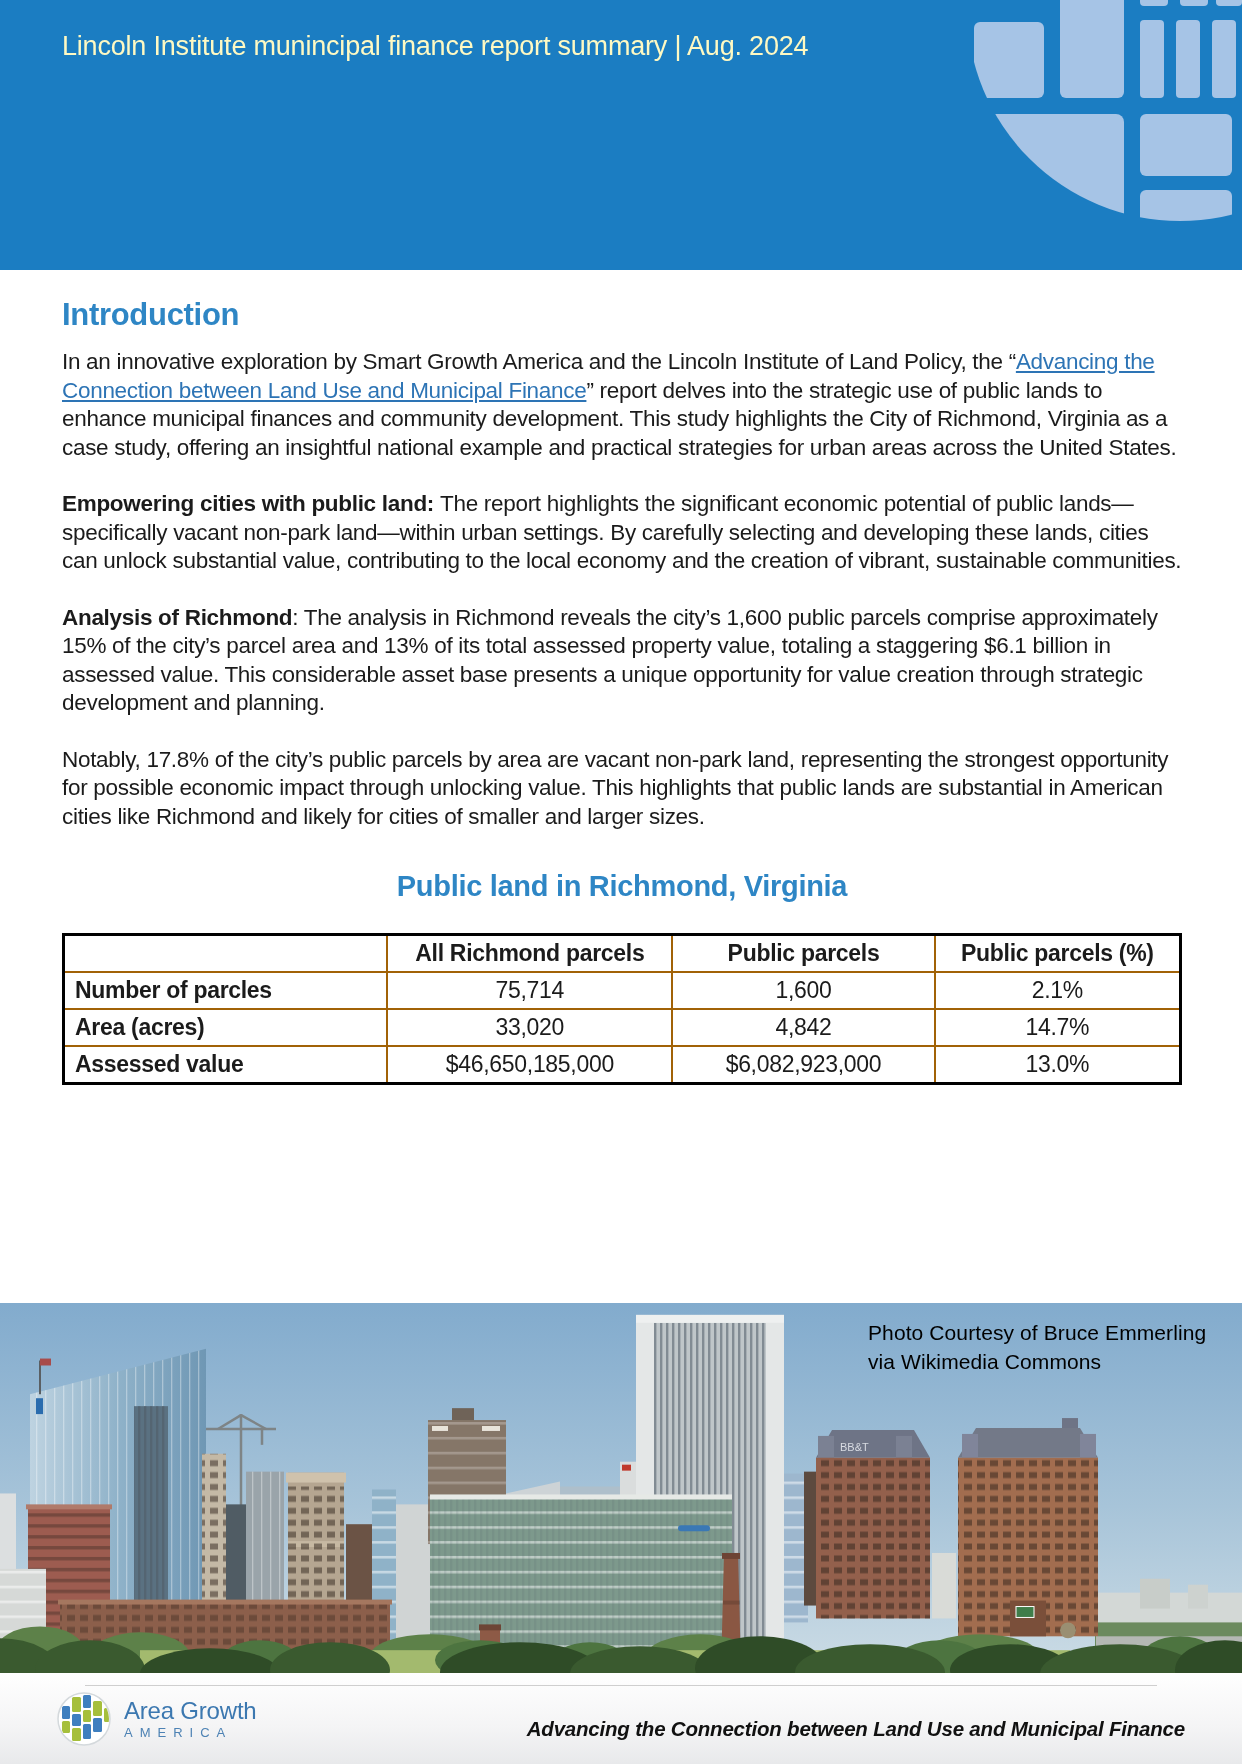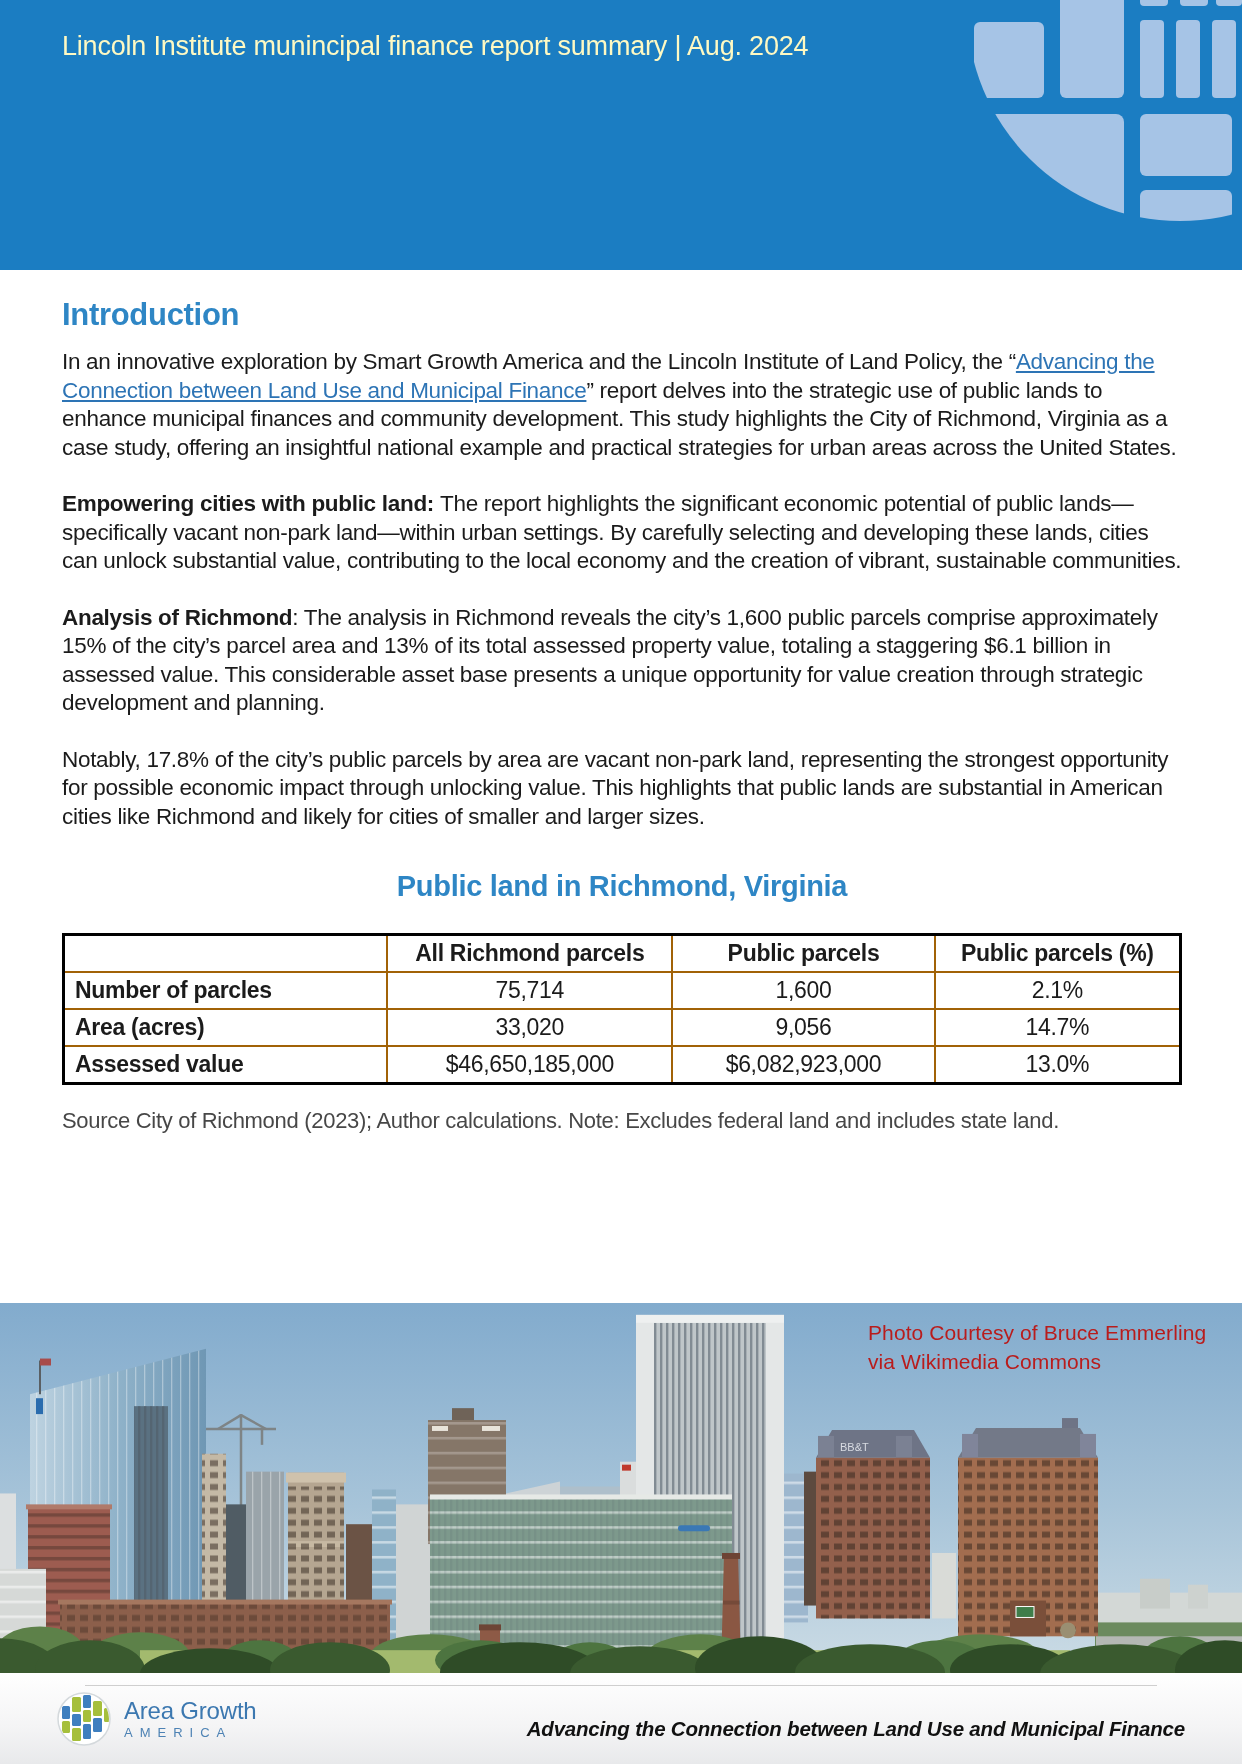--- a/index.html
+++ b/index.html
@@ -62,21 +62,21 @@
     margin-top:22px !important;
     font-size:22px !important; line-height:27px !important; color:#474747 !important;
   }
 
   
   .photo {
     position:absolute; top:1303px; left:0; width:1242px; height:370px; margin:0; overflow:hidden;
   }
   .photo-caption {
     position:absolute; left:868px; top:15px;
-    color:#b91c1c; font-size:21px; line-height:29px; font-weight:400; letter-spacing:0.1px;
+    color:#000000; font-size:21px; line-height:29px; font-weight:400; letter-spacing:0.1px;
   }
 
   
   .footer {
     position:absolute; top:1673px; left:0; width:1242px; height:91px;
     background:linear-gradient(#ffffff 0%, #f4f4f5 60%, #e8e9eb 100%);
   }
   .footer-rule { position:absolute; top:12px; left:85px; right:85px; height:1px; background:#cfcfcf; }
   .logo { position:absolute; left:57px; top:19px; display:flex; align-items:center; gap:13px; }
   .logo-text-main { font-size:24px; line-height:26px; color:#3c78b0; font-weight:400; letter-spacing:-0.2px; }
@@ -140,33 +140,32 @@
       <tbody>
         <tr>
           <th>Number of parcles</th>
           <td>75,714</td>
           <td>1,600</td>
           <td>2.1%</td>
         </tr>
         <tr>
           <th>Area (acres)</th>
           <td>33,020</td>
-          <td>9,056</td>
+          <td>4,842</td>
           <td>14.7%</td>
         </tr>
         <tr>
           <th>Assessed value</th>
           <td>$46,650,185,000</td>
           <td>$6,082,923,000</td>
           <td>13.0%</td>
         </tr>
       </tbody>
     </table>
 
-    <p class="source-note">Source City of Richmond (2023); Author calculations. Note: Excludes federal land and includes state land.</p>
   </div>
 
   <figure class="photo">
     <svg width="1242" height="370" viewBox="0 0 1242 373" preserveAspectRatio="none">
       <defs>
         <linearGradient id="sky" x1="0" y1="0" x2="0" y2="1">
           <stop offset="0" stop-color="#82abcd"></stop>
             <stop offset="0.55" stop-color="#a7c4d9"></stop>
             <stop offset="1" stop-color="#ccdce5"></stop>
         </linearGradient>

